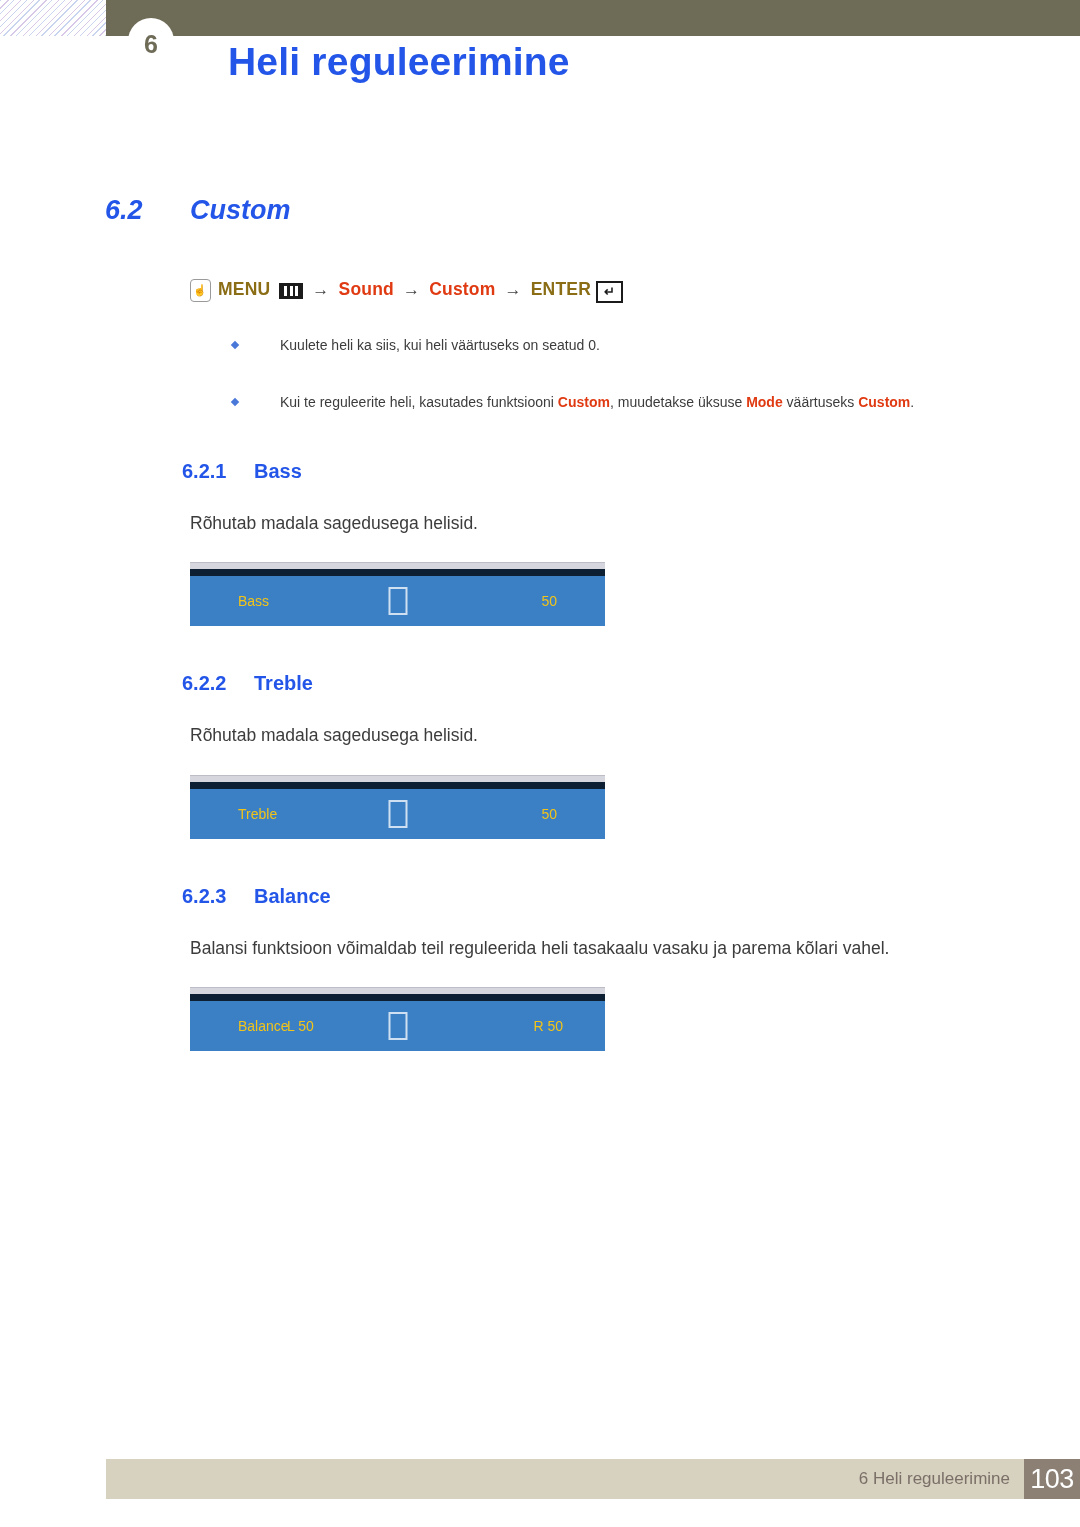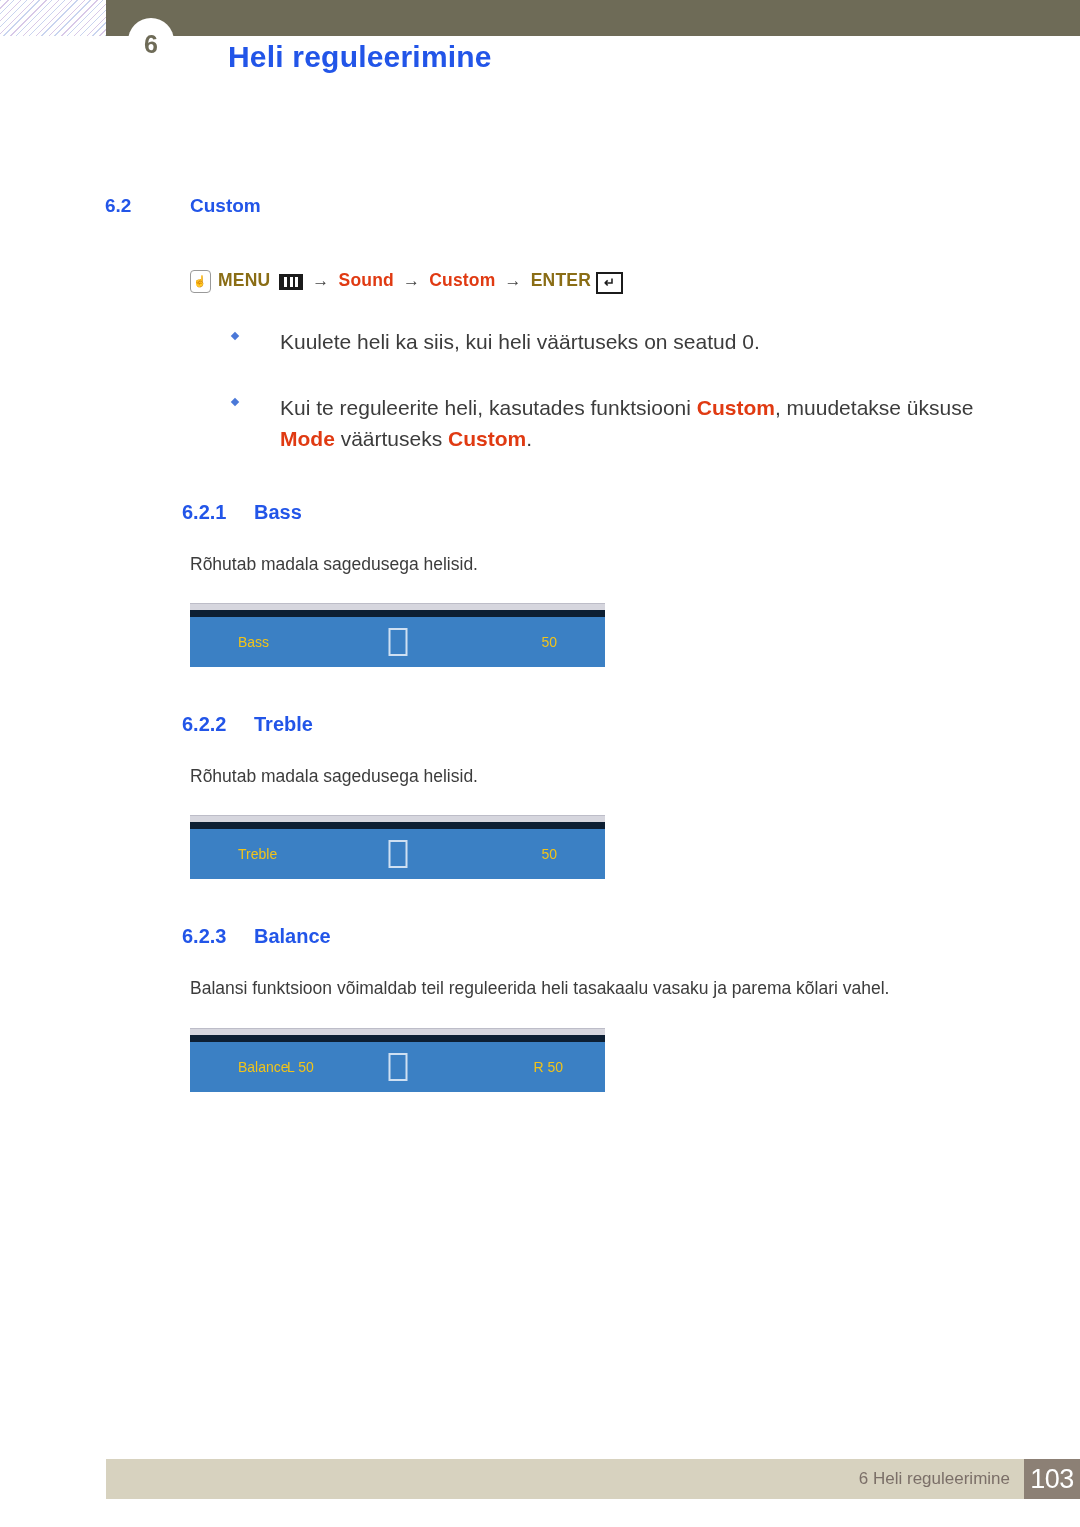--- a/index.html
+++ b/index.html
@@ -56,40 +56,41 @@
     font-weight: bold;
     letter-spacing: 0;
     overflow: hidden;
   }
   .chapter-badge span { position: relative; top: 3px; }
   .header-title {
     position: absolute;
     left: 228px;
     top: 40px;
     color: #2255e8;
-    font-size: 30px;
+    font-size: 39px;
     font-weight: bold;
     letter-spacing: 0.2px;
   }
 
   
   .content {
     position: absolute;
     left: 0;
     top: 195px;
     width: 1080px;
   }
 
   .h2 {
     display: flex;
     color: #2255e8;
-    font-size: 19px;
+    font-size: 27px;
     font-weight: bold;
     margin: 0 0 0 105px;
     align-items: center;
+    font-style: italic;
   }
   .h2 .num { width: 85px; flex: none; }
 
   
   .menu-path {
     margin: 52px 0 0 190px;
     display: flex;
     align-items: center;
     font-size: 17.5px;
     font-weight: bold;
@@ -146,21 +147,21 @@
     line-height: 1.45;
   }
   .para.wide { max-width: 810px; }
 
   .bullets {
     margin: 24px 0 0 232px;
     max-width: 760px;
   }
   .bullet {
     display: flex;
-    font-size: 21px;
+    font-size: 14px;
     color: #3c3c3c;
     line-height: 1.5;
     margin-bottom: 14px;
     margin-top: 34px;
   }
   .bullet .dot {
     flex: none;
     width: 48px;
     color: #4a78d8;
     font-size: 15px;

